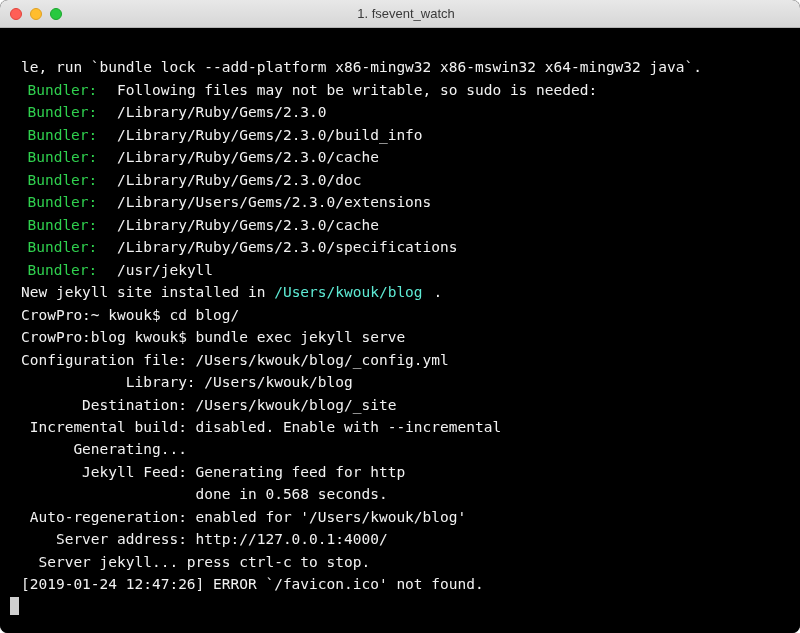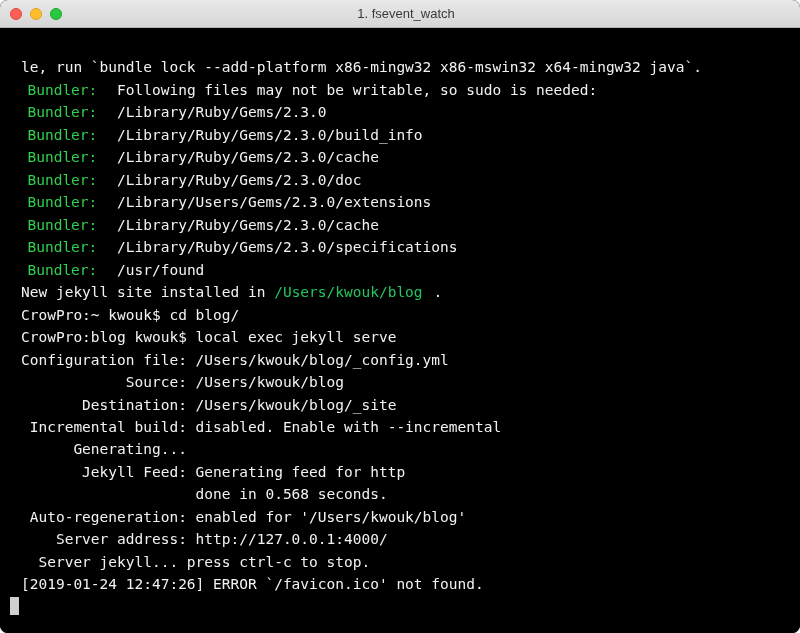--- a/index.html
+++ b/index.html
@@ -51,21 +51,21 @@
     font-size: 14.5px;
     line-height: 1.55;
     color: #fafafa;
     background: #000;
     white-space: pre;
     height: calc(100% - 28px);
     overflow: hidden;
   }
   .line { white-space: pre; }
   .green { color: #2fd04e; }
-  .cyan { color: #22c55e; }
+  .cyan { color: #5eead4; }
   .white { color: #f2f2f2; margin-left: 11px; }
   .cursor {
     display: inline-block;
     width: 9px;
     height: 18px;
     background: #cfcfcf;
     vertical-align: text-bottom;
   }
 </style>
 </head>
@@ -84,26 +84,26 @@
   <div class="terminal">
 <span class="line"><span class="white">le, run `bundle lock --add-platform x86-mingw32 x86-mswin32 x64-mingw32 java`.</span></span>
 <span class="line">  <span class="green">Bundler:</span><span class="white"> Following files may not be writable, so sudo is needed:</span></span>
 <span class="line">  <span class="green">Bundler:</span><span class="white"> /Library/Ruby/Gems/2.3.0</span></span>
 <span class="line">  <span class="green">Bundler:</span><span class="white"> /Library/Ruby/Gems/2.3.0/build_info</span></span>
 <span class="line">  <span class="green">Bundler:</span><span class="white"> /Library/Ruby/Gems/2.3.0/cache</span></span>
 <span class="line">  <span class="green">Bundler:</span><span class="white"> /Library/Ruby/Gems/2.3.0/doc</span></span>
 <span class="line">  <span class="green">Bundler:</span><span class="white"> /Library/Users/Gems/2.3.0/extensions</span></span>
 <span class="line">  <span class="green">Bundler:</span><span class="white"> /Library/Ruby/Gems/2.3.0/cache</span></span>
 <span class="line">  <span class="green">Bundler:</span><span class="white"> /Library/Ruby/Gems/2.3.0/specifications</span></span>
-<span class="line">  <span class="green">Bundler:</span><span class="white"> /usr/found</span></span>
+<span class="line">  <span class="green">Bundler:</span><span class="white"> /usr/jekyll</span></span>
 <span class="line"><span class="white">New jekyll site installed in </span><span class="cyan">/Users/kwouk/blog</span><span class="white">.</span></span>
 <span class="line"><span class="white">CrowPro:~ kwouk$ cd blog/</span></span>
-<span class="line"><span class="white">CrowPro:blog kwouk$ local exec jekyll serve</span></span>
+<span class="line"><span class="white">CrowPro:blog kwouk$ bundle exec jekyll serve</span></span>
 <span class="line"><span class="white">Configuration file: /Users/kwouk/blog/_config.yml</span></span>
-<span class="line"><span class="white">            Source: /Users/kwouk/blog</span></span>
+<span class="line"><span class="white">            Library: /Users/kwouk/blog</span></span>
 <span class="line"><span class="white">       Destination: /Users/kwouk/blog/_site</span></span>
 <span class="line"><span class="white"> Incremental build: disabled. Enable with --incremental</span></span>
 <span class="line"><span class="white">      Generating...</span></span>
 <span class="line"><span class="white">       Jekyll Feed: Generating feed for http</span></span>
 <span class="line"><span class="white">                    done in 0.568 seconds.</span></span>
 <span class="line"><span class="white"> Auto-regeneration: enabled for '/Users/kwouk/blog'</span></span>
 <span class="line"><span class="white">    Server address: http://127.0.0.1:4000/</span></span>
 <span class="line"><span class="white">  Server jekyll... press ctrl-c to stop.</span></span>
 <span class="line"><span class="white">[2019-01-24 12:47:26] ERROR `/favicon.ico' not found.</span></span>
 <span class="line"><span class="cursor"></span></span>

